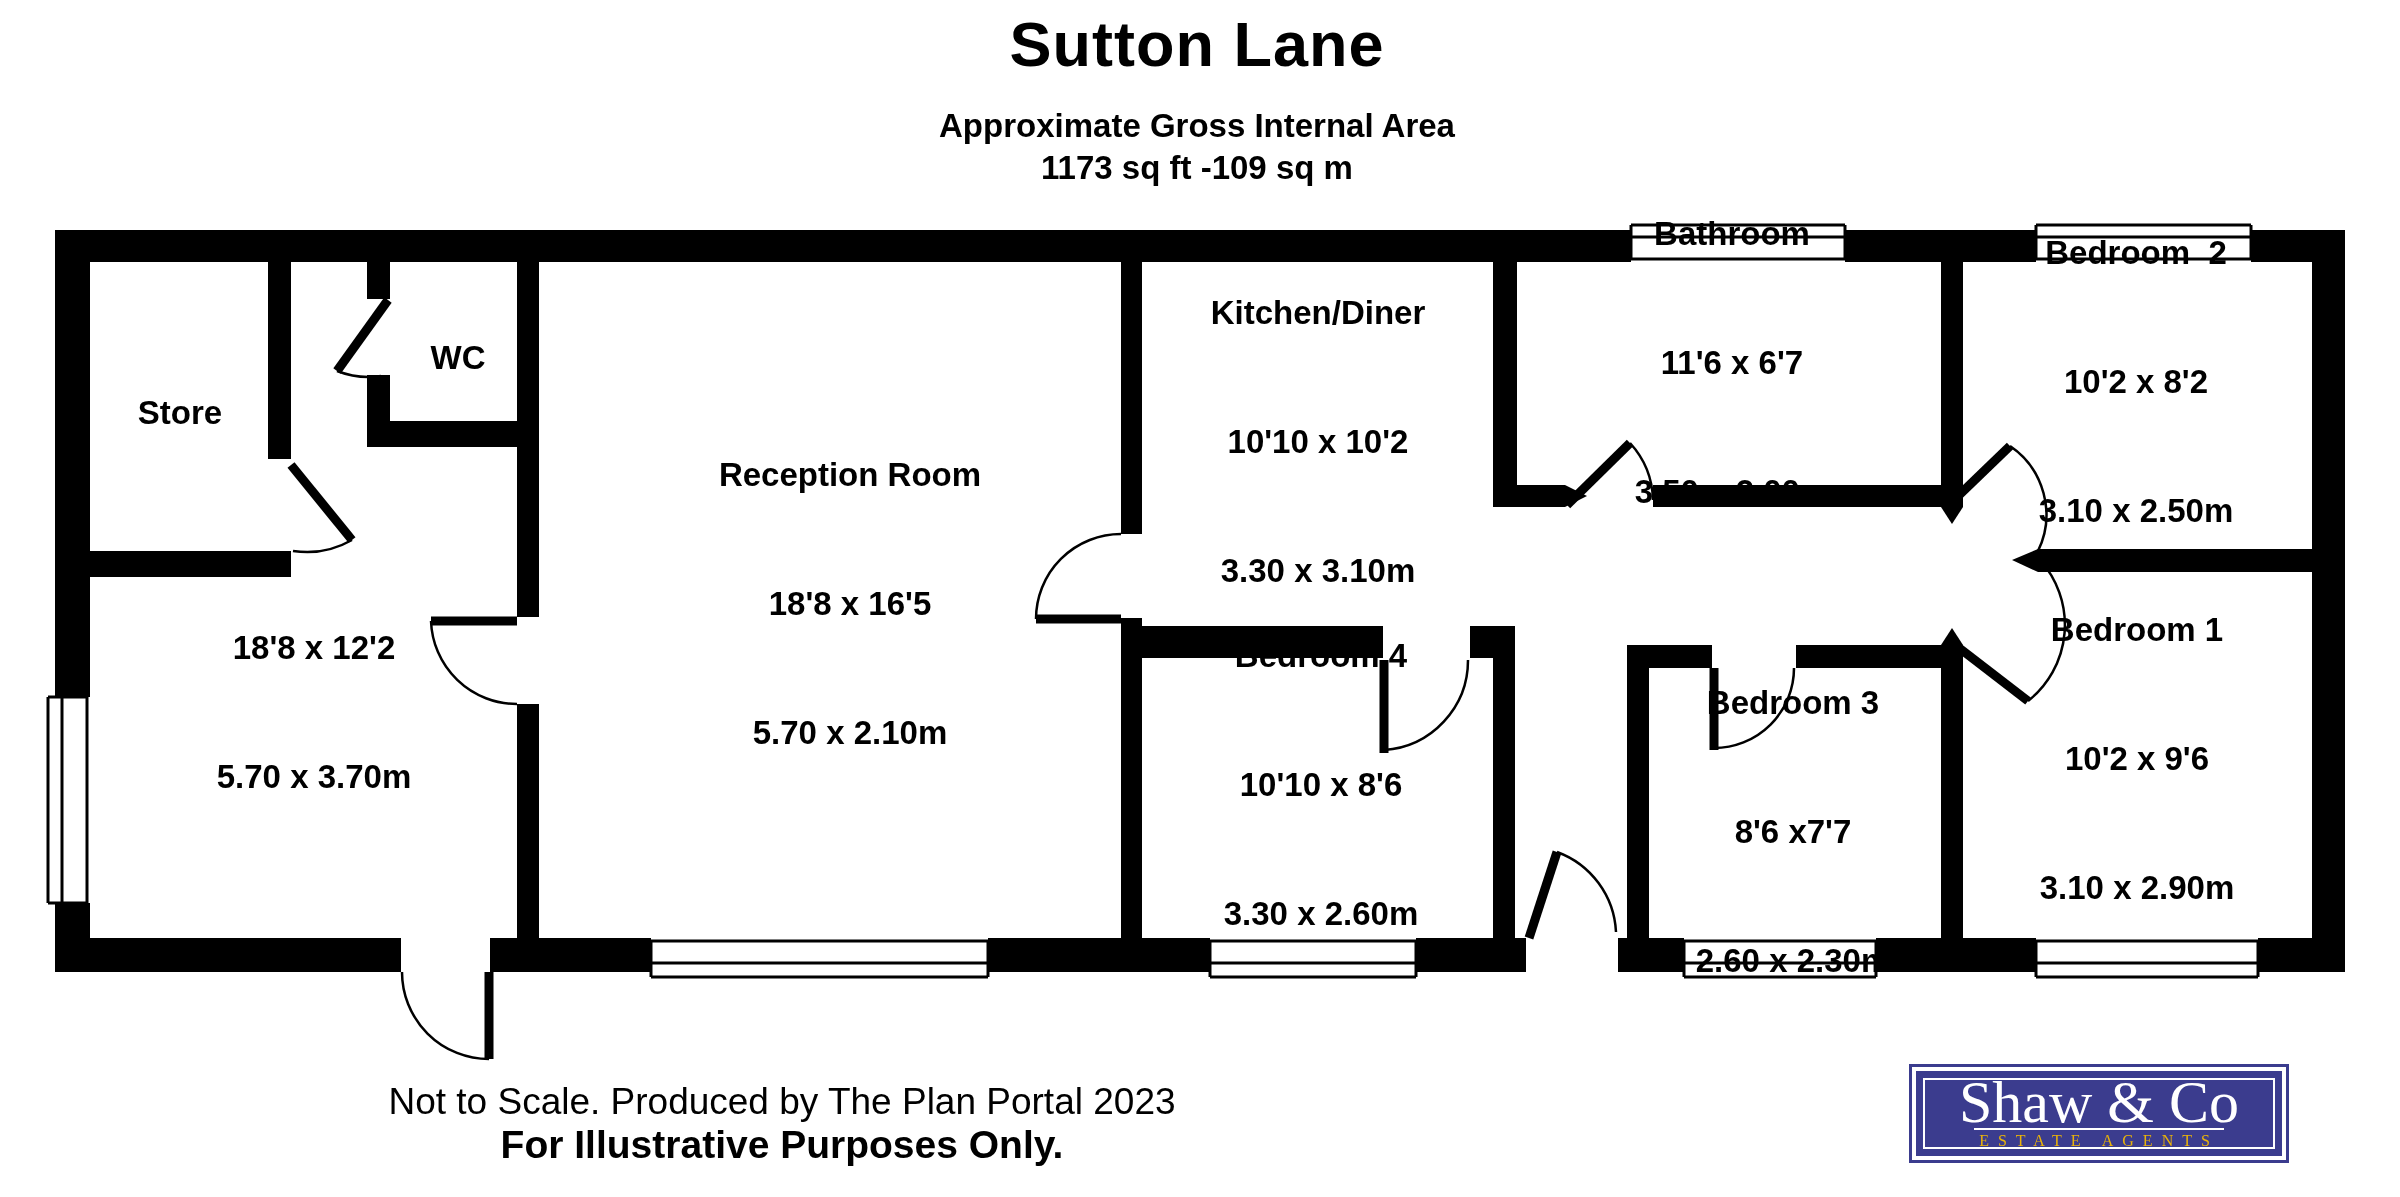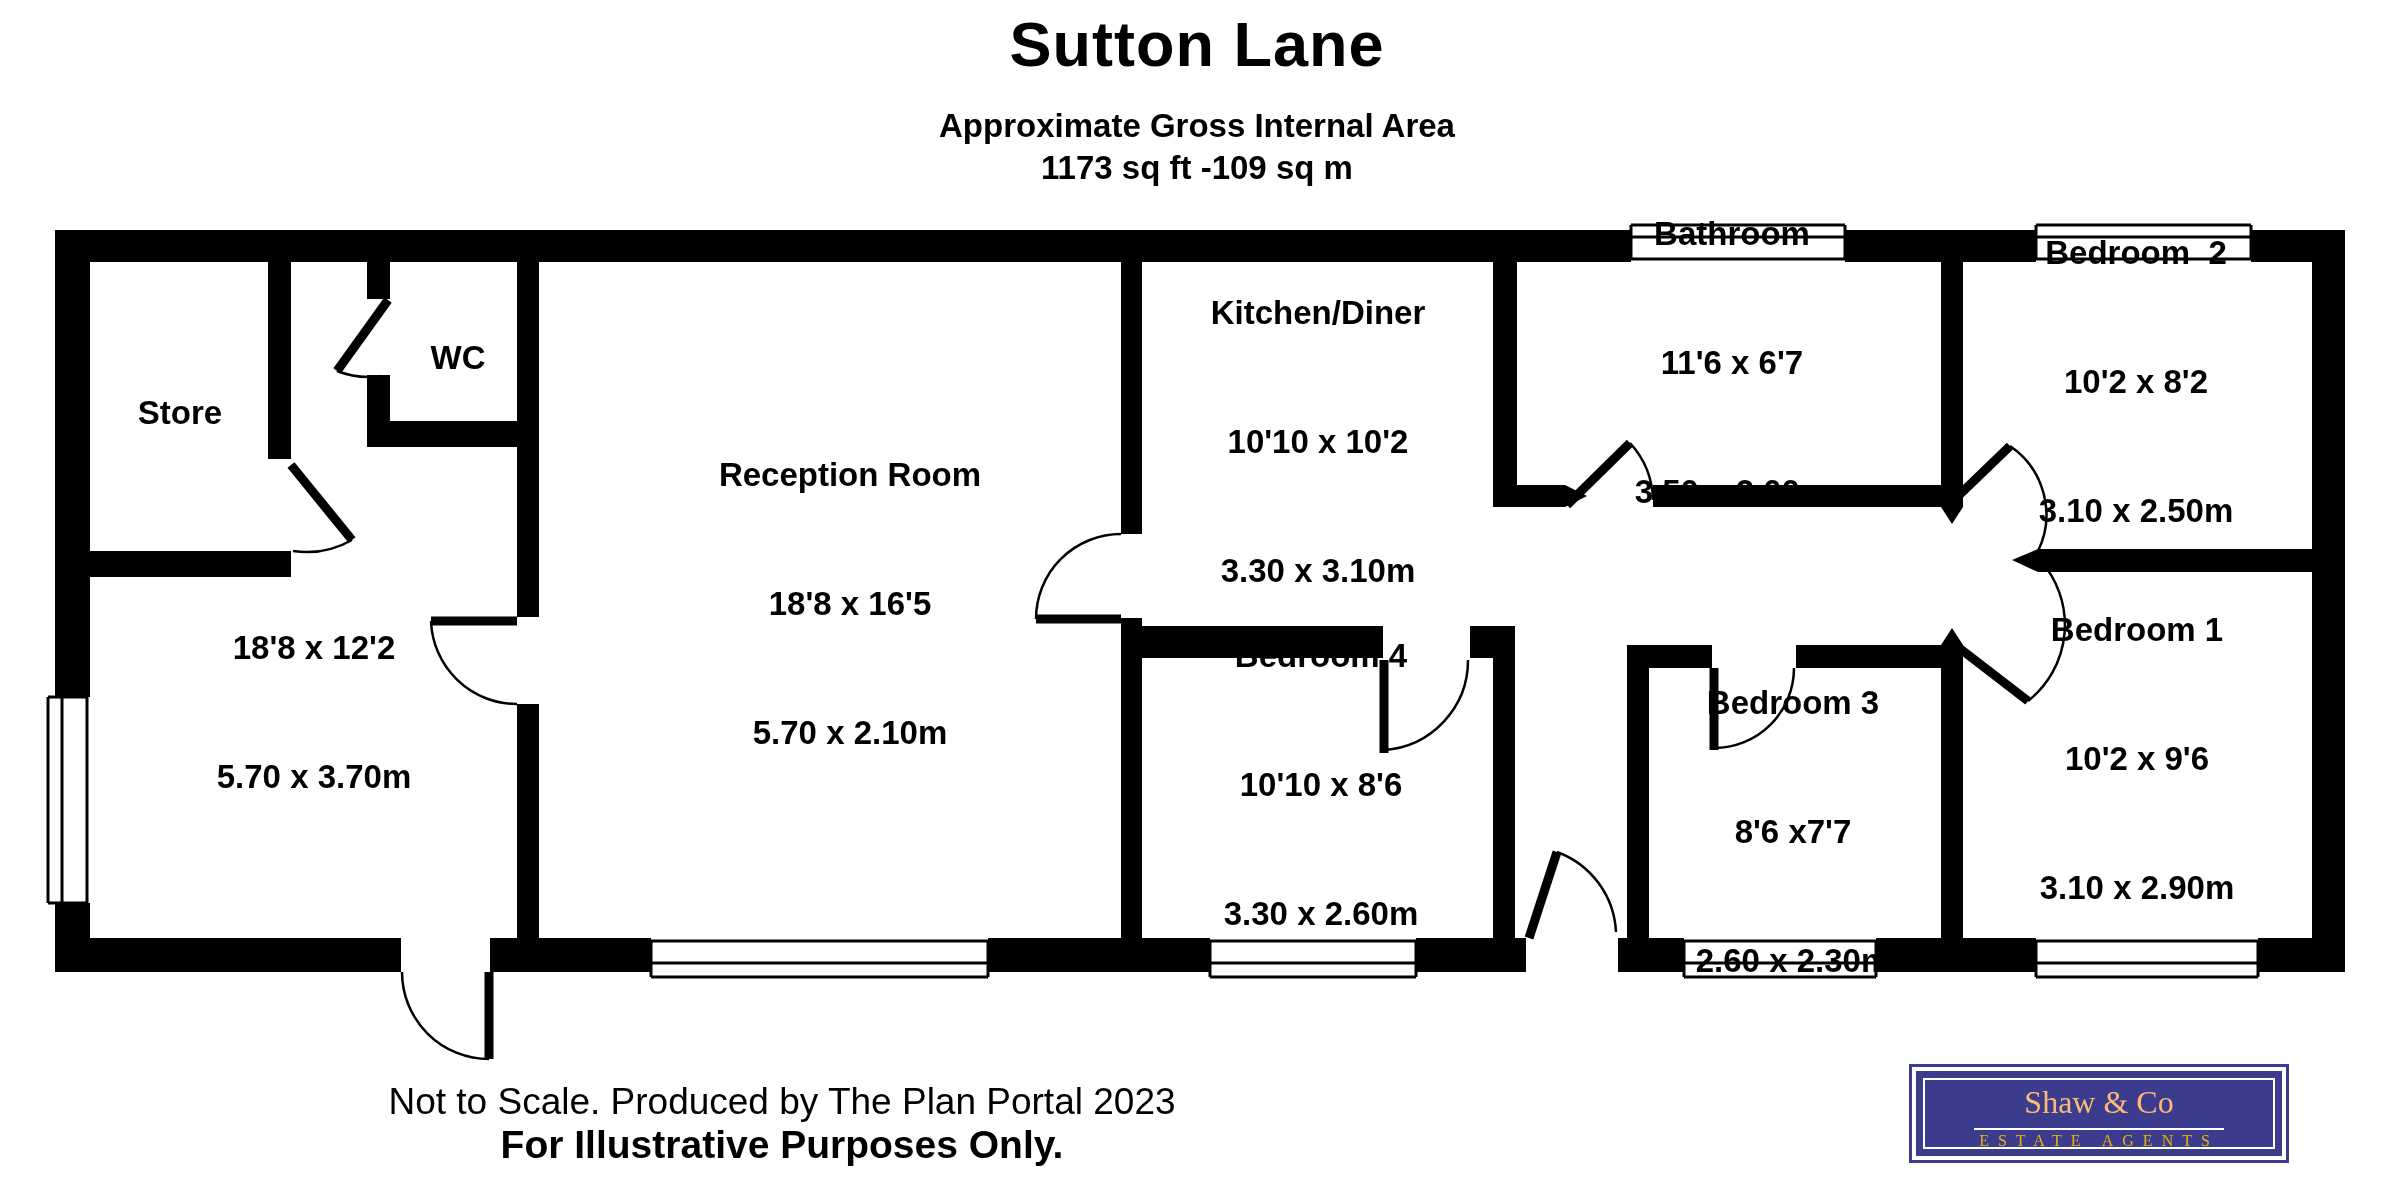--- a/index.html
+++ b/index.html
@@ -21,21 +21,21 @@
   .win{fill:#fff;stroke:none;}
   .winline{stroke:#000;stroke-width:3;fill:none;}
   .gap{fill:#fff;stroke:none;}
   
   .logo{position:absolute;left:1909px;top:1064px;width:380px;height:99px;box-sizing:border-box;
         border:3px solid var(--logo-color,#3b3c8e);background:#fff;padding:4px;}
   .logo-inner{position:relative;width:100%;height:100%;background:var(--logo-color,#3b3c8e);
               box-sizing:border-box;display:flex;flex-direction:column;align-items:center;justify-content:center;}
   .logo-inner::before{content:"";position:absolute;left:7px;top:7px;right:7px;bottom:7px;
               border:2px solid #fff;pointer-events:none;}
-  .logo-name{font-family:"Liberation Serif", serif;color:#fdba74;font-size:32px;line-height:44px;margin-top:2px;}
+  .logo-name{font-family:"Liberation Serif", serif;color:#ffffff;font-size:60px;line-height:44px;margin-top:2px;}
   .logo-rule{width:250px;height:2px;background:#fff;margin:4px 0 3px 0;}
   .logo-tag{font-family:"Liberation Serif", serif;color:#eab308;font-size:16px;letter-spacing:9px;line-height:16px;}
 </style>
 </head>
 <body>
 
 <div id="screen">
 
   <div class="abs title" style="left:1197px;top:44px">Sutton Lane</div>
   <div class="abs subtitle" style="left:1197px;top:126px">Approximate Gross Internal Area</div>

